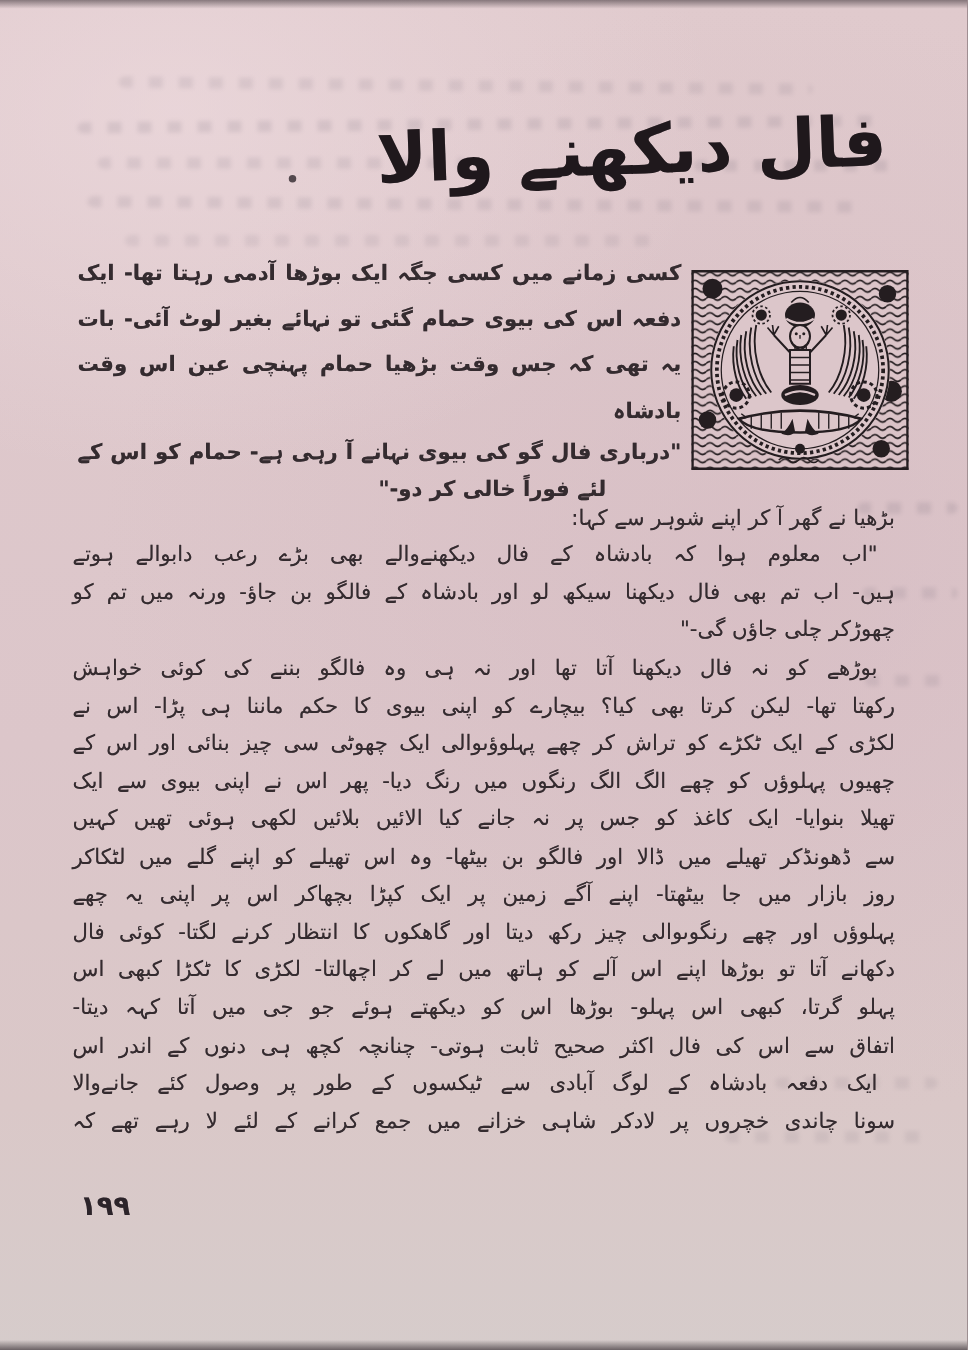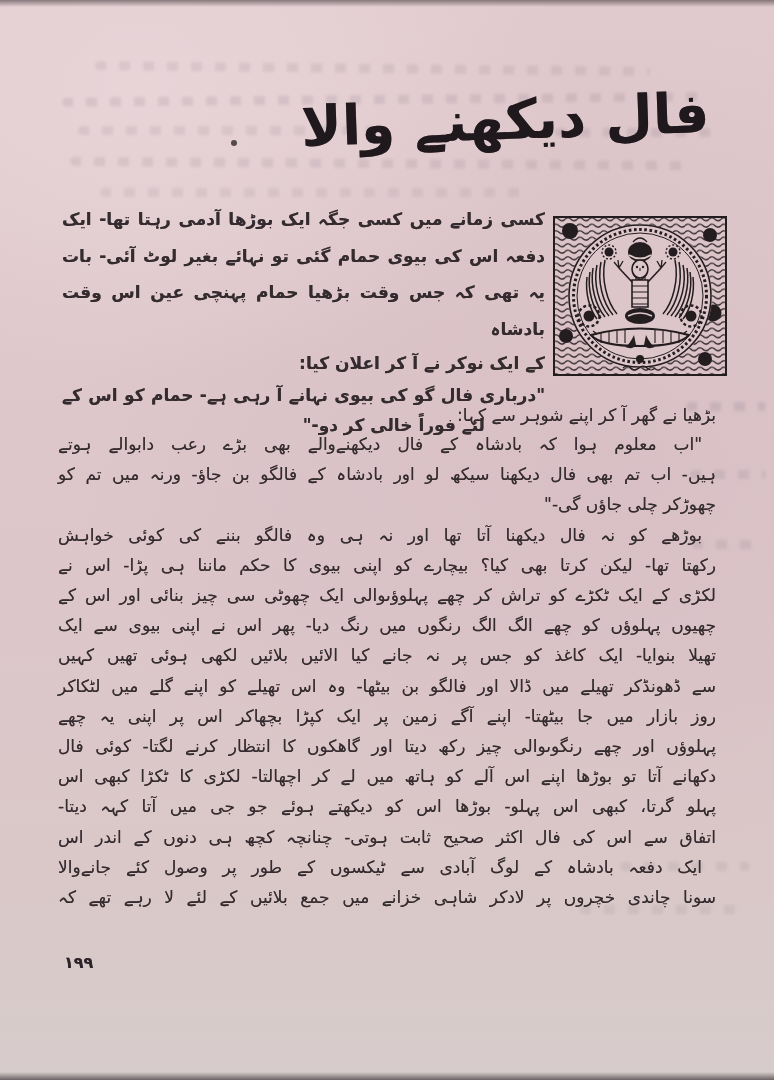--- a/index.html
+++ b/index.html
@@ -53,21 +53,21 @@
   .p1-tail{line-height:33px;}
   .q1{line-height:31px;}
   .q1-tail{line-height:29px; padding-left:0; padding-right:60px;}
 
   .speech{position:absolute; left:58px; top:400px; width:658px; line-height:31px;
     font-size:17px; text-align:right;}
 
   .bodytext{position:absolute; left:58px; top:429px; width:658px; font-size:17px; line-height:30.2px;}
   .indent{text-indent:14px;}
 
-  .page-number{position:absolute; left:64px; top:953px; font-size:16px; font-weight:bold;
+  .page-number{position:absolute; left:64px; top:953px; font-size:22px; font-weight:bold;
     color:#2c242a; letter-spacing:2px; direction:ltr;}
 
   .txt{ text-shadow:0 0 .5px rgba(44,35,40,.55); }
 </style>
 </head>
 <body>
 
 <div class="page">
 
   <div class="scan-edge-top"></div>
@@ -158,21 +158,20 @@
       <path d="M93,119 q4,9 9,12 q-8,3 -11,-2" fill="#241d20" stroke="none"></path>
       <circle cx="87" cy="143" r="4" fill="#241d20" stroke="none"></circle>
       <path d="M70,152 q4,-4 8,0 t8,0 t8,0 t8,0" stroke-width="1.1"></path>
     </g>
   </svg>
 
   <div class="colA txt">
     <div class="just p1">کسی زمانے میں کسی جگہ ایک بوڑھا آدمی رہتا تھا- ایک
 دفعہ اس کی بیوی حمام گئی تو نہائے بغیر لوٹ آئی- بات
 یہ تھی کہ جس وقت بڑھیا حمام پہنچی عین اس وقت بادشاہ</div>
-    <div class="tail p1-tail">کے ایک نوکر نے آ کر اعلان کیا:</div>
     <div class="just q1">"درباری فال گو کی بیوی نہانے آ رہی ہے- حمام کو اس کے</div>
     <div class="tail q1-tail">لئے فوراً خالی کر دو-"</div>
   </div>
 
   <div class="speech txt">بڑھیا نے گھر آ کر اپنے شوہر سے کہا:</div>
 
   <div class="bodytext txt">
     <div class="just indent">"اب معلوم ہوا کہ بادشاہ کے فال دیکھنےوالے بھی بڑے رعب دابوالے ہوتے
 ہیں- اب تم بھی فال دیکھنا سیکھ لو اور بادشاہ کے فالگو بن جاؤ- ورنہ میں تم کو</div>
     <div class="tail">چھوڑکر چلی جاؤں گی-"</div>
@@ -181,18 +180,18 @@
 لکڑی کے ایک ٹکڑے کو تراش کر چھے پہلوؤںوالی ایک چھوٹی سی چیز بنائی اور اس کے
 چھیوں پہلوؤں کو چھے الگ الگ رنگوں میں رنگ دیا- پھر اس نے اپنی بیوی سے ایک
 تھیلا بنوایا- ایک کاغذ کو جس پر نہ جانے کیا الائیں بلائیں لکھی ہوئی تھیں کہیں
 سے ڈھونڈکر تھیلے میں ڈالا اور فالگو بن بیٹھا- وہ اس تھیلے کو اپنے گلے میں لٹکاکر
 روز بازار میں جا بیٹھتا- اپنے آگے زمین پر ایک کپڑا بچھاکر اس پر اپنی یہ چھے
 پہلوؤں اور چھے رنگوںوالی چیز رکھ دیتا اور گاھکوں کا انتظار کرنے لگتا- کوئی فال
 دکھانے آتا تو بوڑھا اپنے اس آلے کو ہاتھ میں لے کر اچھالتا- لکڑی کا ٹکڑا کبھی اس
 پہلو گرتا، کبھی اس پہلو- بوڑھا اس کو دیکھتے ہوئے جو جی میں آتا کہہ دیتا-
 اتفاق سے اس کی فال اکثر صحیح ثابت ہوتی- چنانچہ کچھ ہی دنوں کے اندر اس</div>
     <div class="just indent">ایک دفعہ بادشاہ کے لوگ آبادی سے ٹیکسوں کے طور پر وصول کئے جانےوالا
-سونا چاندی خچروں پر لادکر شاہی خزانے میں جمع بلائیں کے لئے لا رہے تھے کہ</div>
+سونا چاندی خچروں پر لادکر شاہی خزانے میں جمع کرانے کے لئے لا رہے تھے کہ</div>
   </div>
 
   <div class="page-number txt">۱۹۹</div>
 
 </div>
 
 </body></html>

